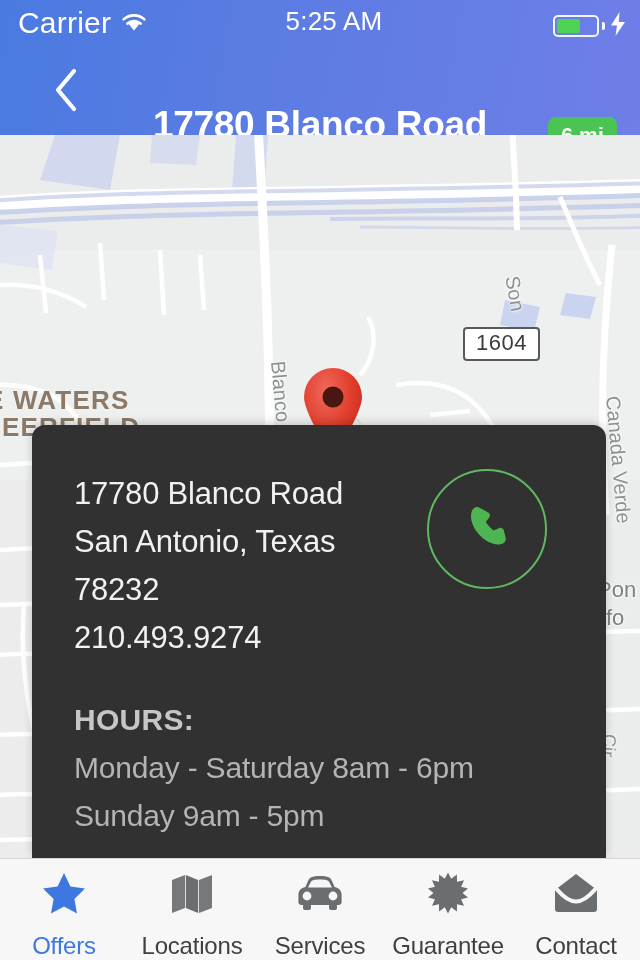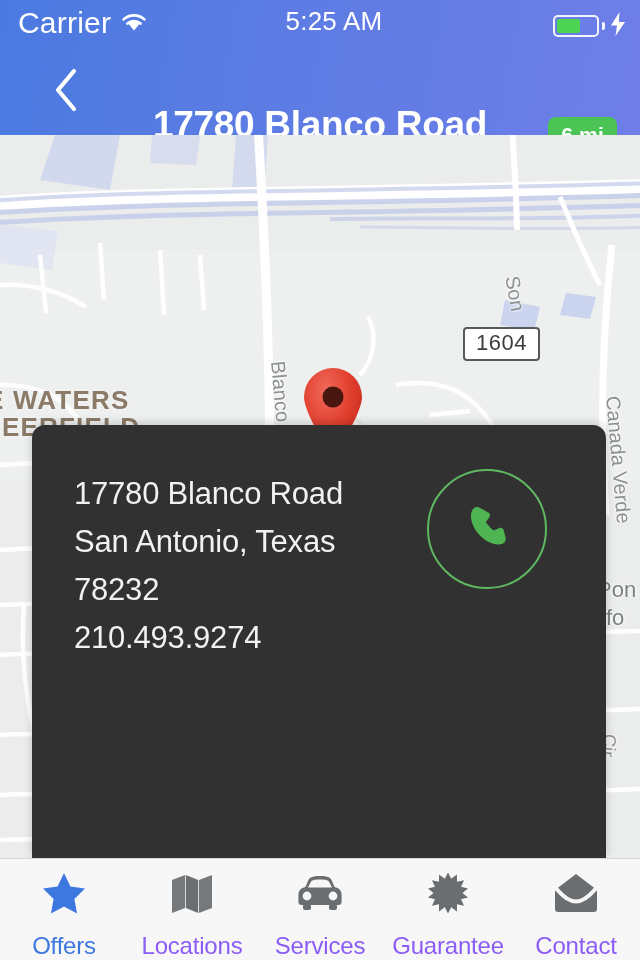--- a/index.html
+++ b/index.html
@@ -146,21 +146,21 @@
     position:absolute; left:0; bottom:0; width:640px; height:102px;
     background:#f7f7f7; border-top:1px solid #d6d6d6;
     display:flex; align-items:flex-start;
   }
   .tab-item {
     flex:1; height:100%; display:flex; flex-direction:column;
     align-items:center; justify-content:flex-start; padding-top:13px;
     cursor:pointer; gap:18px;
   }
   .tab-icon { height:44px; display:flex; align-items:center; justify-content:center; }
-  .tab-label { font-size:24px; color:#8b5cf6; letter-spacing:-0.2px; }
+  .tab-label { font-size:24px; color:#404040; letter-spacing:-0.2px; }
   .tab-item.active .tab-label { color:#3d78e0; }
 </style>
 </head>
 <body>
 
 <div id="header">
 
   <div id="statusbar">
     <div id="carrier-group">
       <span id="carrier-label">Carrier</span>
@@ -323,20 +323,25 @@
 
   <div id="call-button">
     <svg width="58" height="58" viewBox="0 0 58 58">
       <path d="M20.6 7.2 C17.4 6.2 14.6 8.4 13.6 11.8 C11.6 18.6 14.6 27.2 20.8 34.2
                C27 41.2 35.6 45.4 42.4 44.2 C46 43.6 48.4 41 47.6 37.6
                L45.8 30.6 C45.2 28.2 43 27.2 40.8 28.2 L35.6 30.6
                C32.8 28.4 30 25.4 27.8 22 L31.2 17.4 C32.6 15.4 32 13.2 29.8 12.2 Z" fill="#4fb553"></path>
     </svg>
   </div>
 
+  <div id="hours-block">
+    <div id="hours-heading">HOURS:</div>
+    <div class="hours-line">Monday - Saturday 8am - 6pm</div>
+    <div class="hours-line">Sunday 9am - 5pm</div>
+  </div>
 </div>
 
 <div id="tabbar">
 
   <div class="tab-item active">
     <span class="tab-icon">
       <svg width="44" height="42" viewBox="0 0 44 42">
         <path d="M22 1 L28.4 14.6 L43 16.6 L32.4 27 L35 41.6 L22 34.6 L9 41.6 L11.6 27 L1 16.6 L15.6 14.6 Z" fill="#3d78e0"></path>
       </svg>
     </span>

